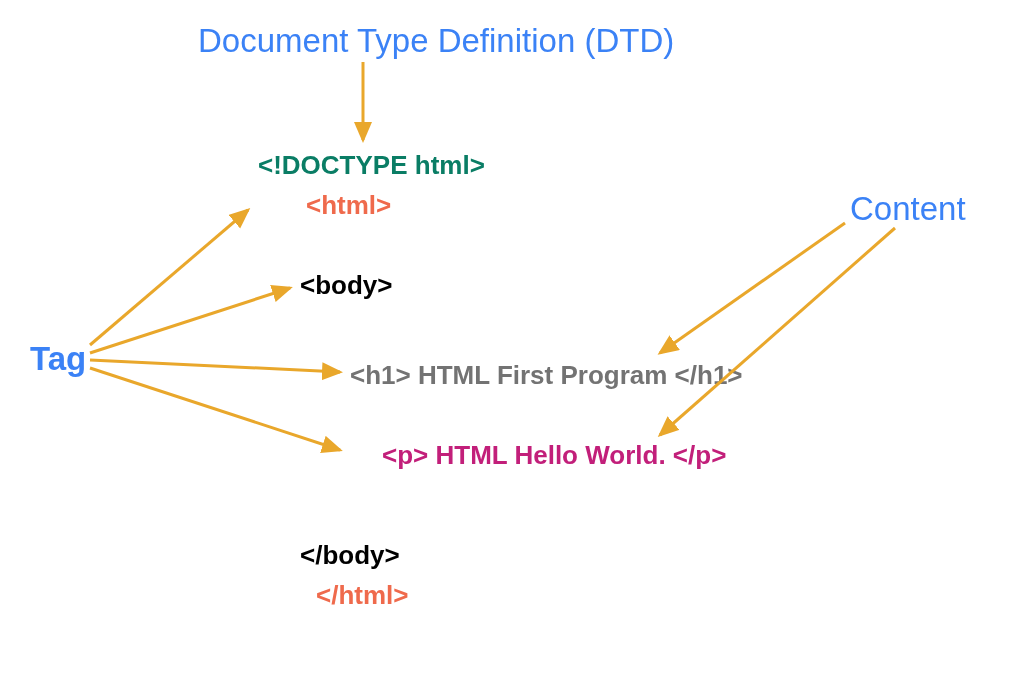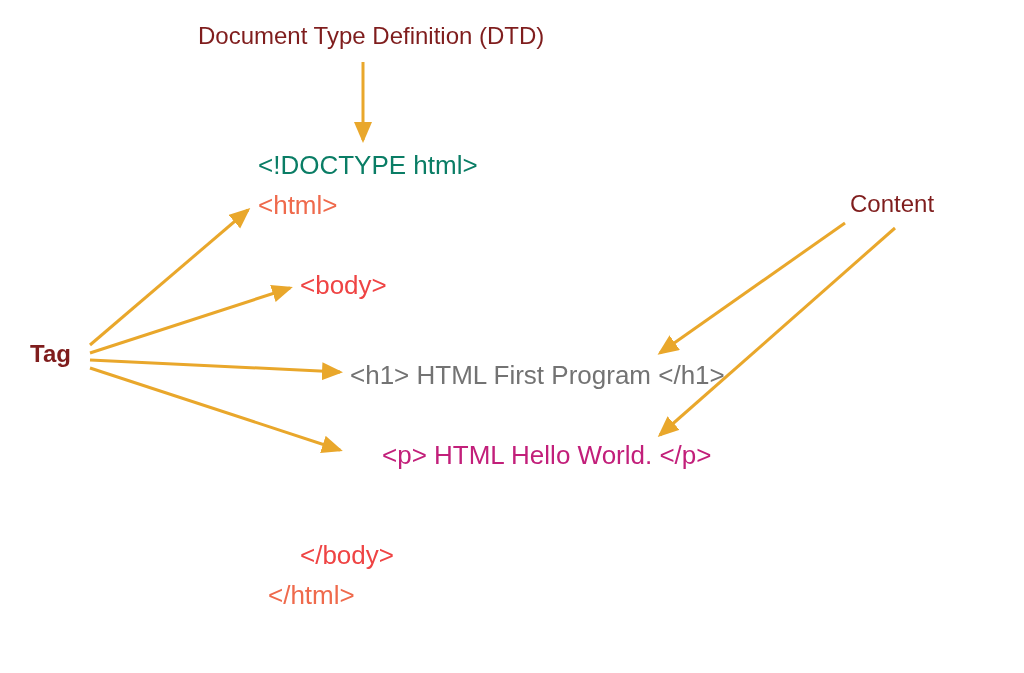--- a/index.html
+++ b/index.html
@@ -4,34 +4,34 @@
   <style>
     * { box-sizing: border-box; margin: 0; padding: 0; }
     body {
       width: 1024px;
       height: 673px;
       position: relative;
       font-family: -apple-system, BlinkMacSystemFont, "Segoe UI", Helvetica, Arial, sans-serif;
       background: #ffffff;
     }
     .label-gray {
-      color: #7f1d1d;
-      font-size: 24px;
+      color: #3b82f6;
+      font-size: 33px;
       font-weight: 400;
       position: absolute;
     }
     .code-line {
-      font-weight: 400;
+      font-weight: 700;
       font-size: 26px;
       position: absolute;
       white-space: nowrap;
     }
     .c-green   { color: #0a7d65; }
-    .c-orange  { color: #ef6a4c; }
-    .c-blue    { color: #ef4444; }
+    .c-orange  { color: #ef6a4c; margin-left: 48px; }
+    .c-blue    { color: #000000; }
     .c-teal    { color: #737373; }
     .c-magenta { color: #c21f7a; margin-left: 32px; }
     svg.arrows {
       position: absolute;
       left: 0; top: 0;
       width: 1024px; height: 673px;
       pointer-events: none;
     }
   </style>
 </head>

